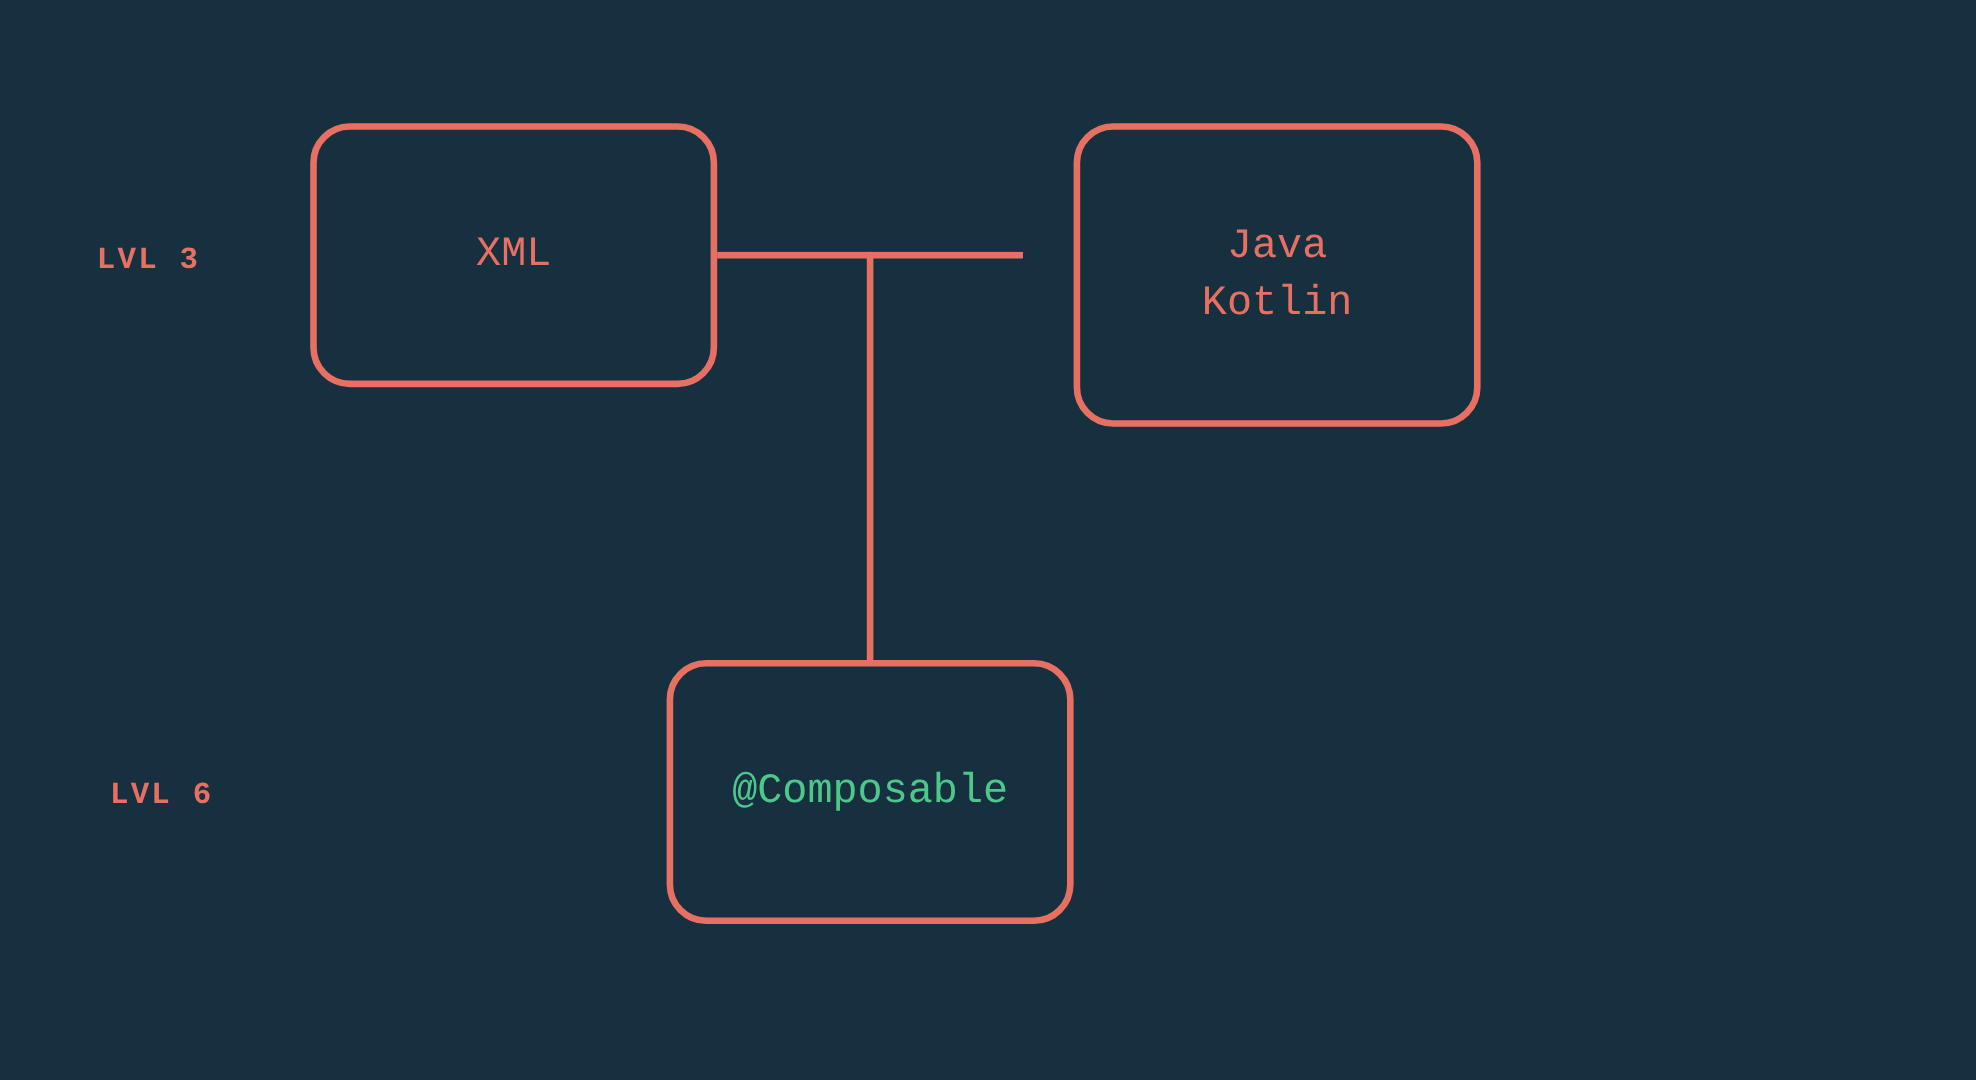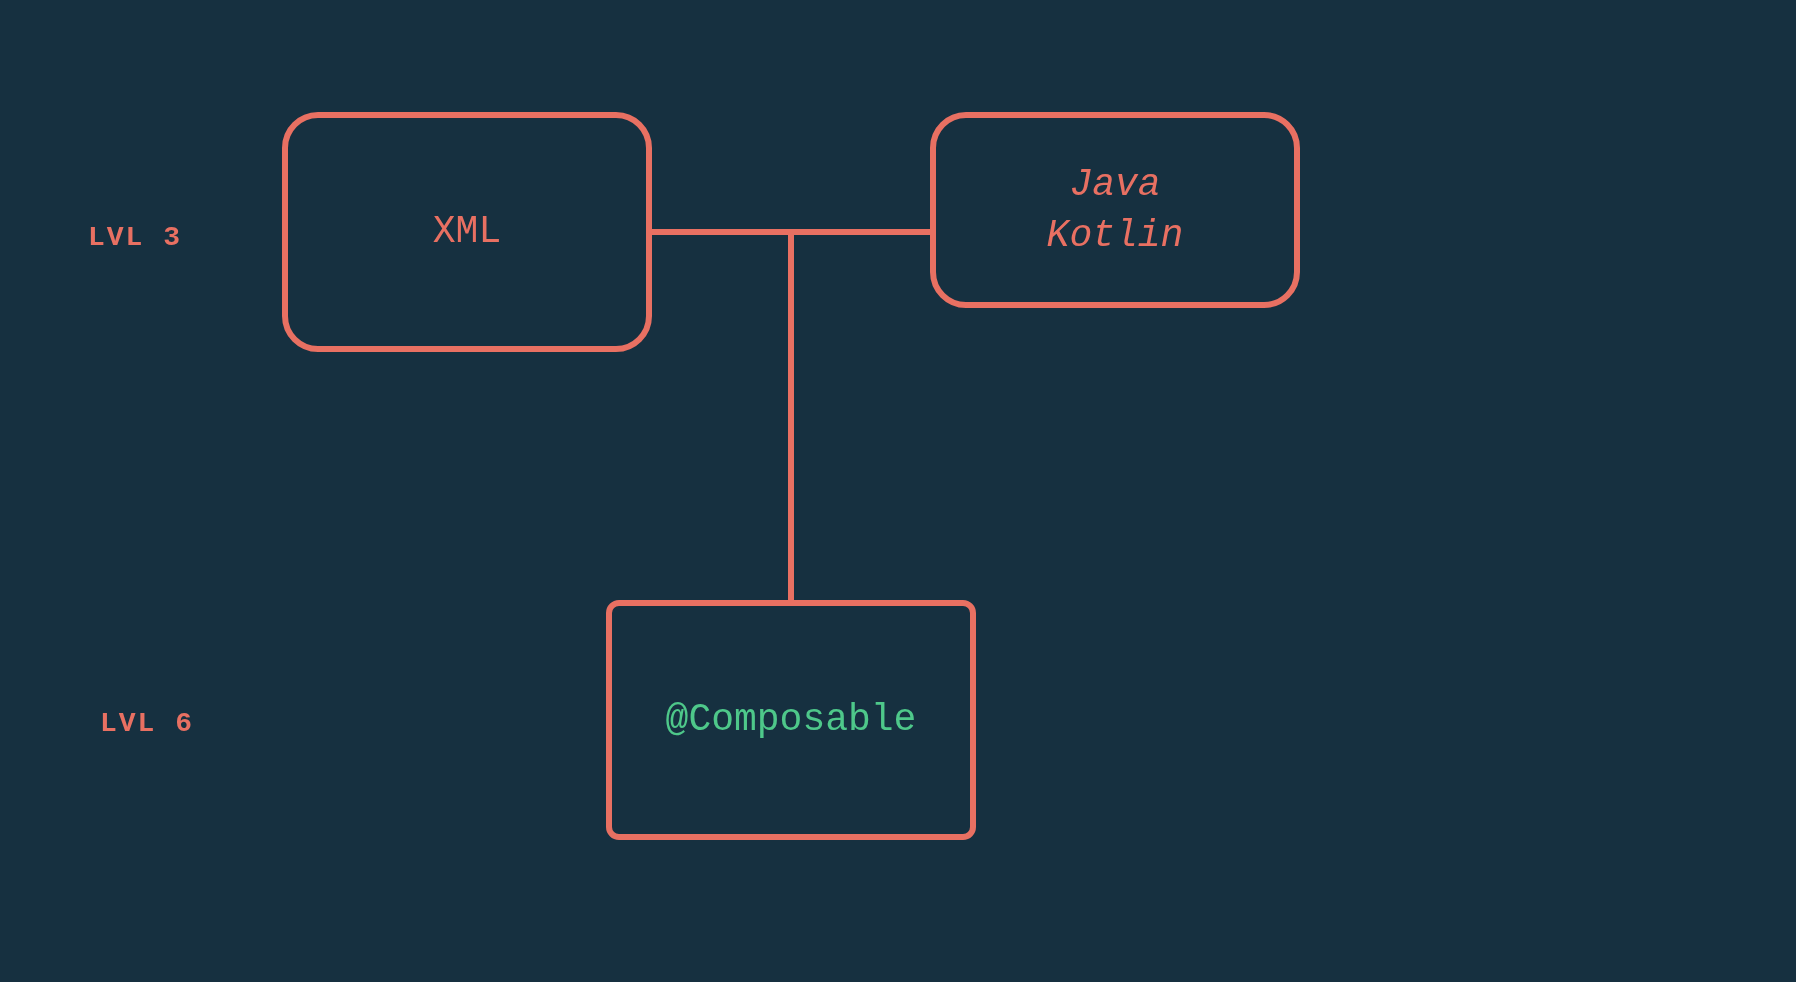--- a/index.html
+++ b/index.html
@@ -58,24 +58,24 @@
 </head>
 <body>
 
 <div class="level-label" style="left: 88px; top: 222px;">LVL 3</div>
 <div class="level-label" style="left: 100px; top: 708px;">LVL 6</div>
 
 <div class="node" style="left: 282px; top: 112px; width: 370px; height: 240px; align-items: center;">
   <span class="node-text">XML</span>
 </div>
 
-<div class="node" style="left: 930px; top: 112px; width: 370px; height: 196px; font-style: italic;">
+<div class="node" style="left: 976px; top: 112px; width: 370px; height: 276px;">
   <span class="node-text">Java</span>
   <span class="node-text">Kotlin</span>
 </div>
 
-<div class="node" style="left: 606px; top: 600px; width: 370px; height: 240px; border-radius: 13px;">
+<div class="node" style="left: 606px; top: 600px; width: 370px; height: 240px;">
   <span class="node-text-green">@Composable</span>
 </div>
 
 <div class="connector connector-h" style="left: 652px; top: 229px; width: 278px;"></div>
 
 <div class="connector connector-v" style="left: 788px; top: 229px; height: 371px;"></div>
 
 </body></html>

